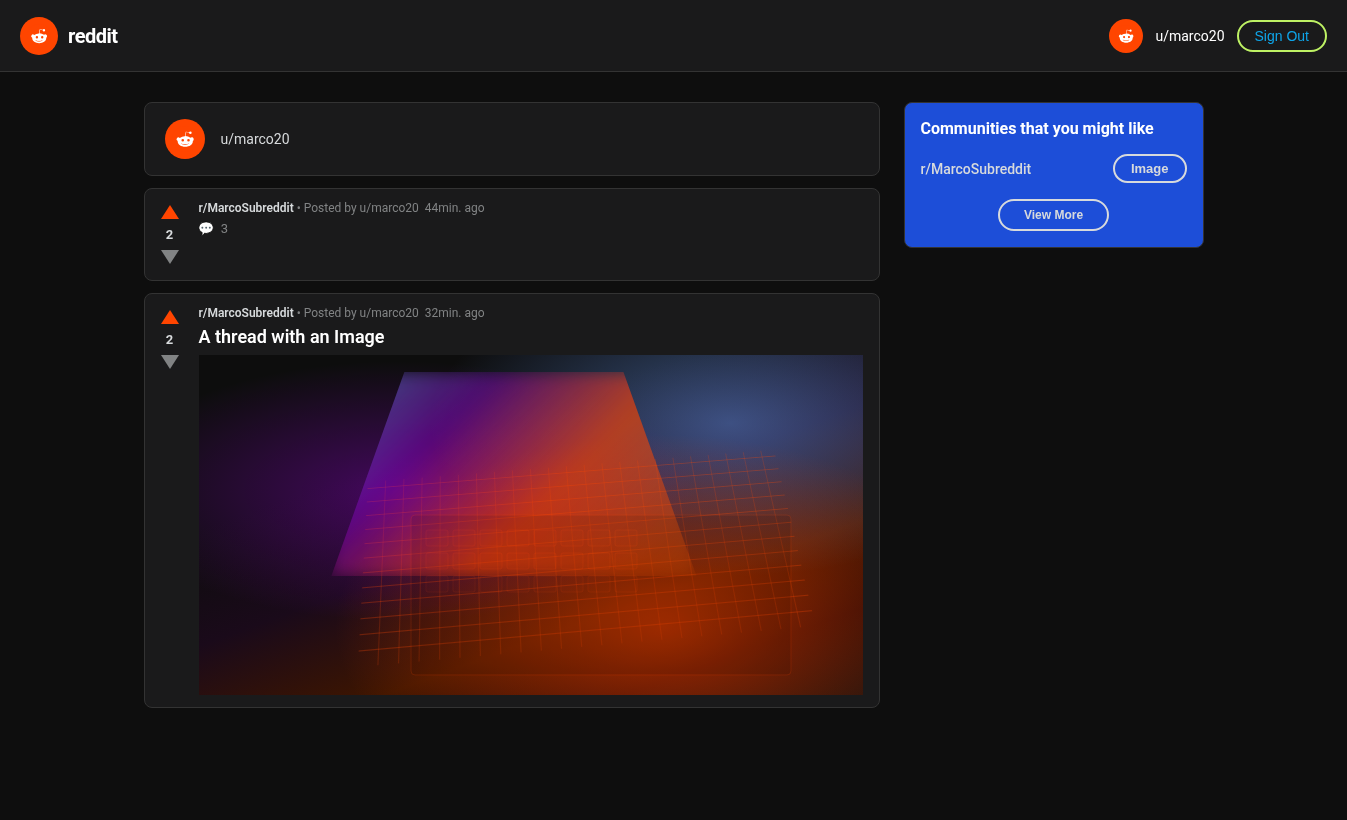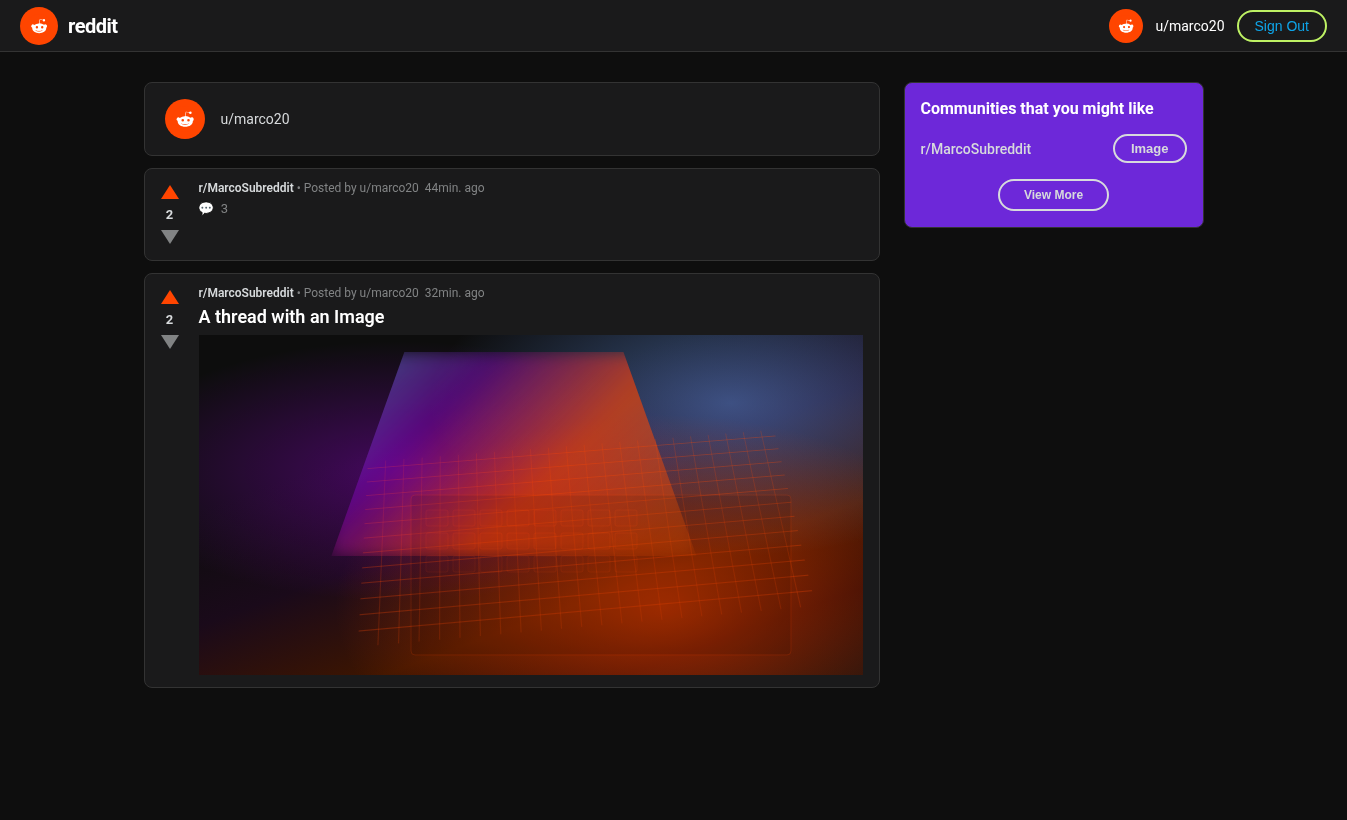--- a/index.html
+++ b/index.html
@@ -6,21 +6,21 @@
     body {
       background-color: #0e0e0e;
       color: #ffffff;
       font-family: -apple-system, BlinkMacSystemFont, 'Segoe UI', Roboto, sans-serif;
       min-height: 820px;
     }
 
     
     .navbar {
       background-color: #1a1a1b;
-      height: 52px;
+      height: 72px;
       display: flex;
       align-items: center;
       justify-content: space-between;
       padding: 0 20px;
       border-bottom: 1px solid #333;
     }
     .navbar-left {
       display: flex;
       align-items: center;
       gap: 10px;
@@ -263,21 +263,21 @@
       filter: blur(8px);
       opacity: 0.8;
     }
 
     
     .sidebar {
       width: 300px;
       flex-shrink: 0;
     }
     .communities-card {
-      background-color: #6d28d9;
+      background-color: #1d4ed8;
       border: 1px solid #333;
       border-radius: 8px;
       padding: 16px;
     }
     .communities-title {
       font-size: 16px;
       font-weight: 700;
       color: #ffffff;
       margin-bottom: 16px;
     }

